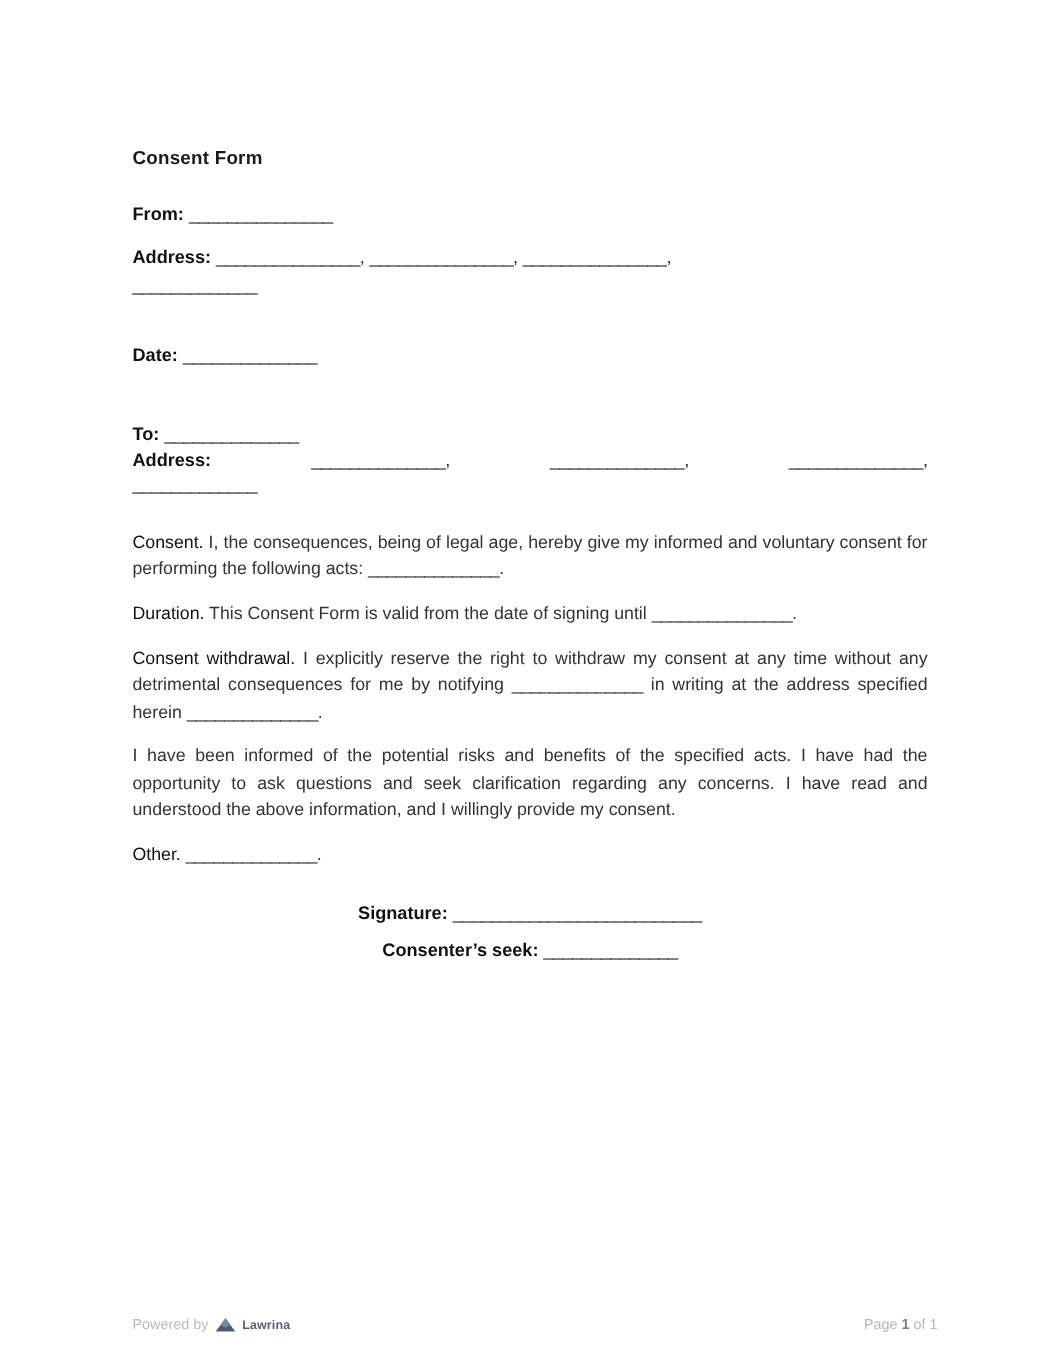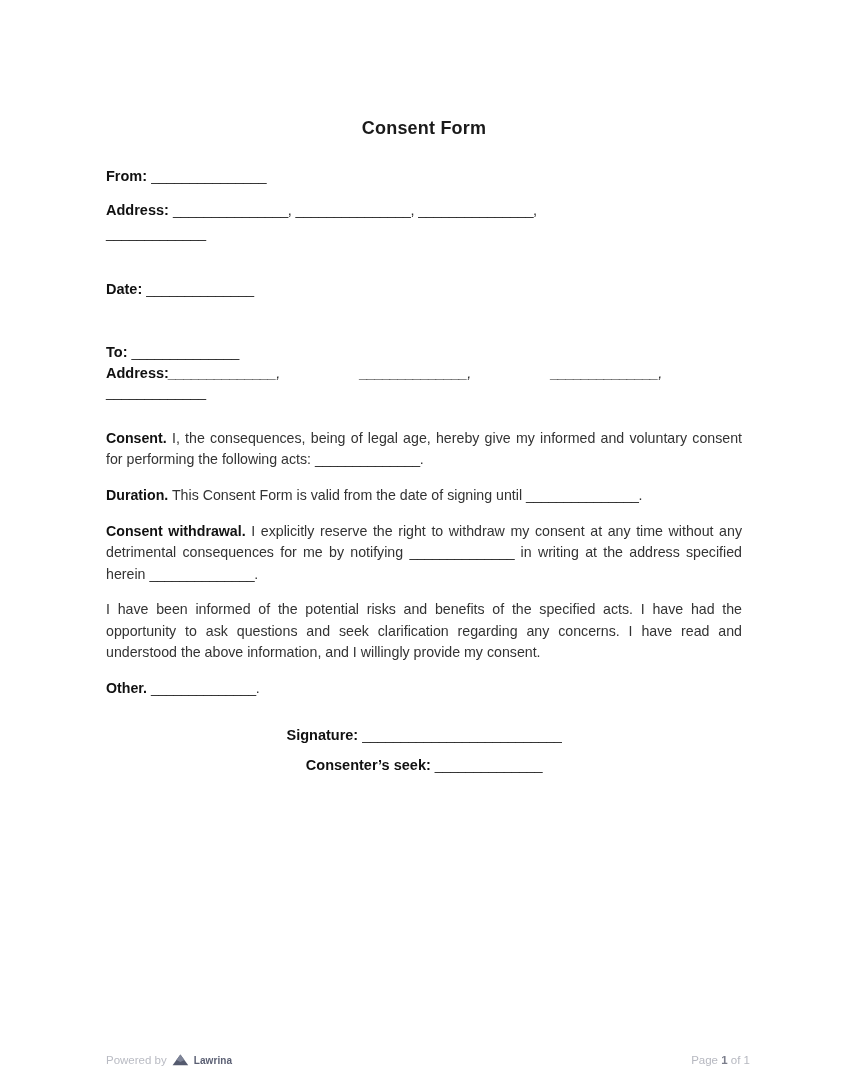--- a/index.html
+++ b/index.html
@@ -16,22 +16,22 @@
     font-family: "Liberation Sans", sans-serif;
     overflow: hidden;
   }
   .content {
     position: absolute;
     left: 106px;
     top: 118px;
     width: 636px;
   }
   .doc-title {
-    text-align: center;
-    font-size: 18px;
+    text-align: left;
+    font-size: 15px;
     font-weight: bold;
     color: #1a1a1a;
     letter-spacing: 0.2px;
     margin: 0 0 26px 0;
   }
   .field-line {
     font-size: 14.5px;
     color: #1a1a1a;
     margin: 0 0 0 0;
     line-height: 1.55;
@@ -53,21 +53,21 @@
 
   .para {
     font-size: 14.2px;
     line-height: 1.52;
     color: #333333;
     text-align: justify;
     margin: 0 0 14px 0;
   }
   .para strong {
     color: #111111;
-    font-weight: bold;
+    font-weight: normal;
   }
   .para.no-justify { text-align: left; }
 
   .sig-block { margin-top: 24px; text-align: center; }
   .sig-line {
     font-size: 14.5px;
     color: #111111;
     line-height: 1.55;
     margin-bottom: 8px;
   }
@@ -76,23 +76,22 @@
   
   .addr-spread {
     display: flex;
     align-items: baseline;
     font-size: 14.5px;
     color: #1a1a1a;
   }
   .addr-spread .field-label { margin-right: 0; }
   .addr-spread .seg {
     flex: 1 1 auto;
-    text-align: left;
+    text-align: right;
     white-space: nowrap;
-    font-style: italic;
   }
 
   
   .footer {
     position: absolute;
     left: 106px;
     right: 98px;
     bottom: 22px;
     height: 20px;
     display: flex;

